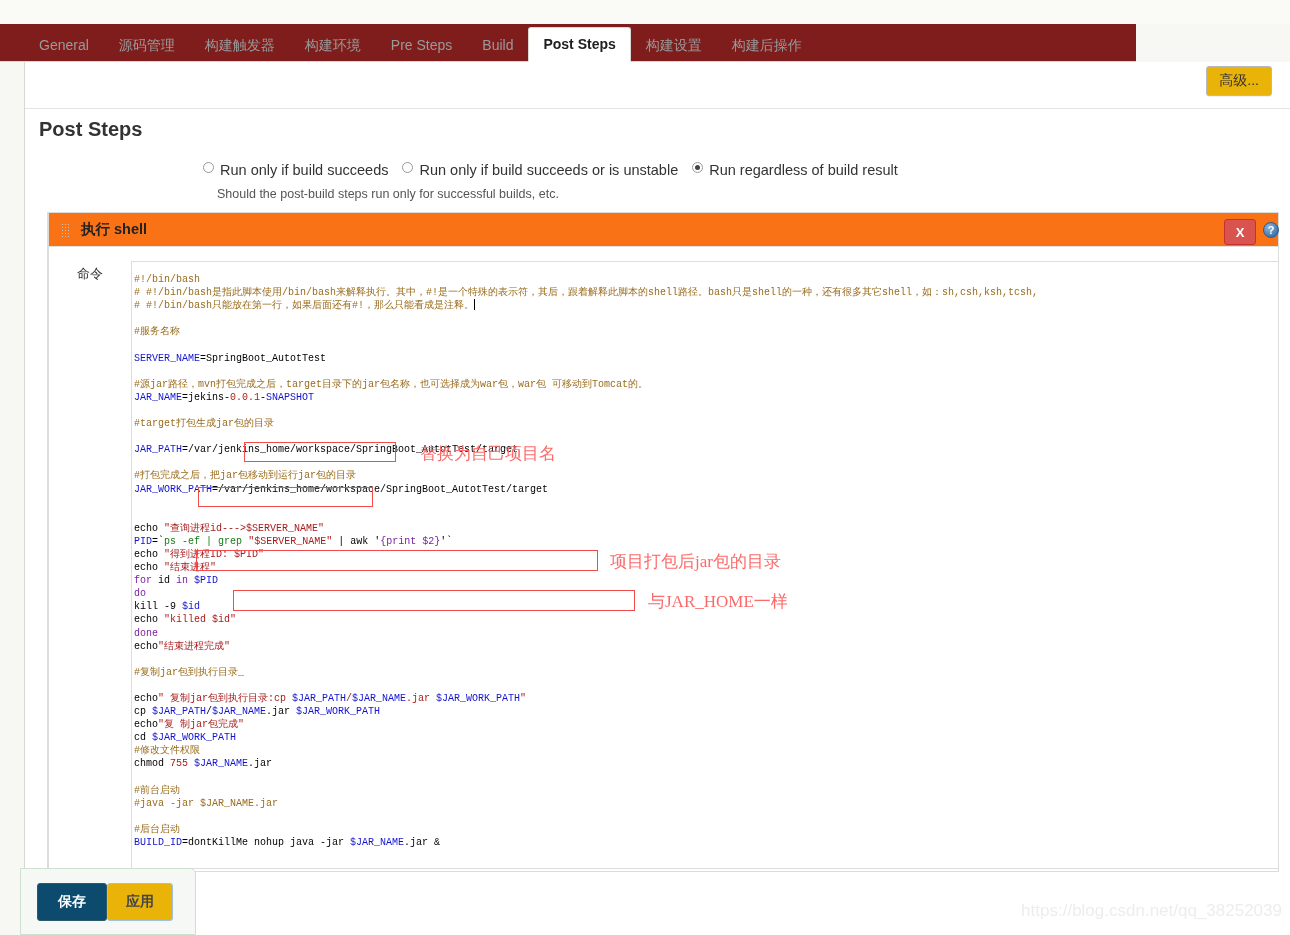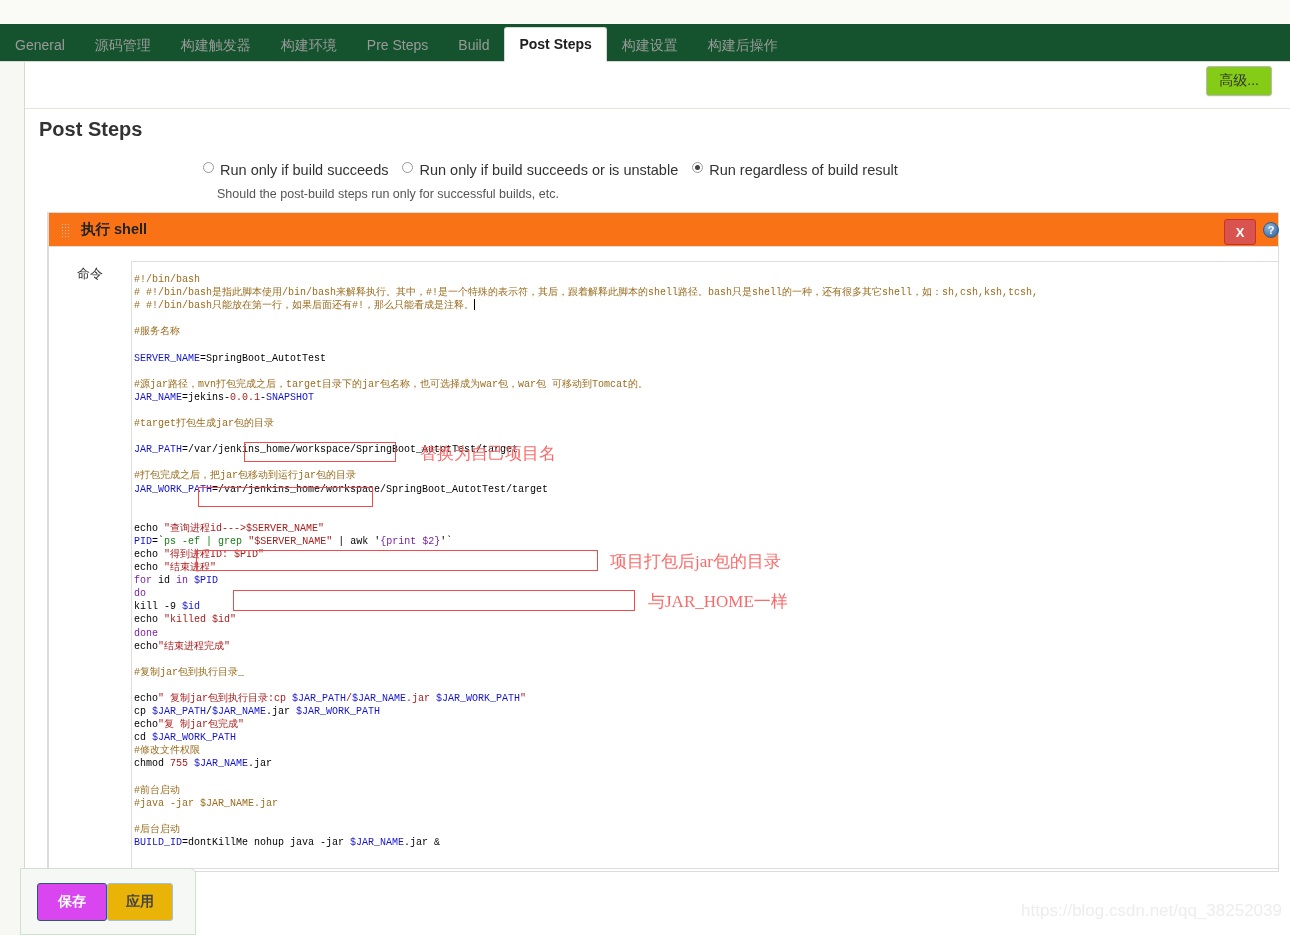--- a/index.html
+++ b/index.html
@@ -16,25 +16,26 @@
   }
   
   .top-strip {
     position: absolute; left: 0; top: 0;
     width: 1290px; height: 24px;
     background: #fafaf7;
   }
   
   .tabbar {
     position: absolute; left: 0; top: 24px;
-    width: 1290px; height: 38px;
-    background: #14532d;
+    width: 1136px; height: 38px;
+    background: #7f1d1d;
     border-bottom: 1px solid #d8d8d2;
     display: flex; align-items: flex-end;
     box-sizing: border-box;
+    padding-left: 24px;
   }
   .tab {
     font-size: 14px;
     color: #9a9a9a;
     padding: 8px 14px 9px 14px;
     line-height: 16px;
     white-space: nowrap;
     cursor: pointer;
     border: 1px solid transparent;
     border-bottom: none;
@@ -56,21 +57,21 @@
     width: 1266px;
     height: 873px;
     background: #ffffff;
     border-left: 1px solid #d8d8d2;
     box-sizing: border-box;
   }
   .adv-row {
     position: absolute; right: 18px; top: 4px;
   }
   .btn-adv {
-    background: #84cc16;
+    background: #eab308;
     border: 1px solid #b9b9b9;
     border-radius: 3px;
     font-size: 14px;
     color: #333;
     padding: 5px 12px;
     cursor: pointer;
     font-family: "Liberation Sans", sans-serif;
     box-shadow: 0 1px 0 rgba(0,0,0,0.06);
   }
   .sect-divider {
@@ -204,21 +205,21 @@
     left: 20px; top: 868px;
     width: 176px; height: 67px;
     background: #f6f8f5;
     border: 1px solid #cfe0cf;
     border-radius: 0 6px 0 0;
     box-sizing: border-box;
     display: flex; align-items: center;
   }
   .btn-save {
     margin-left: 16px;
-    background: #d946ef;
+    background: #0c4a6e;
     border: 1px solid #2d5a6b;
     border-radius: 3px;
     color: #ffffff;
     font-size: 14px;
     font-weight: bold;
     padding: 9px 20px;
     cursor: pointer;
     font-family: "Liberation Sans", sans-serif;
   }
   .btn-apply {

